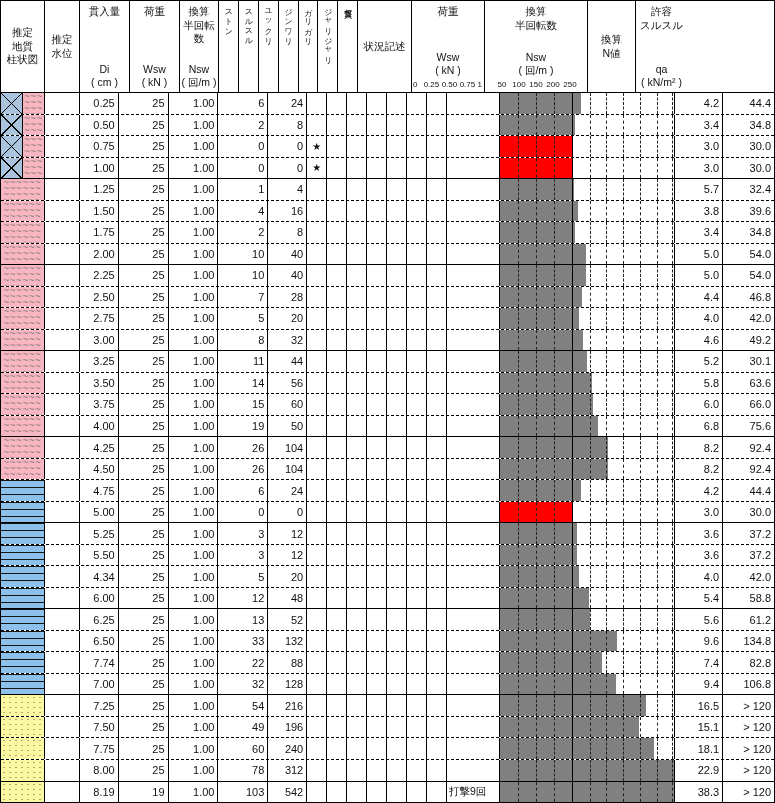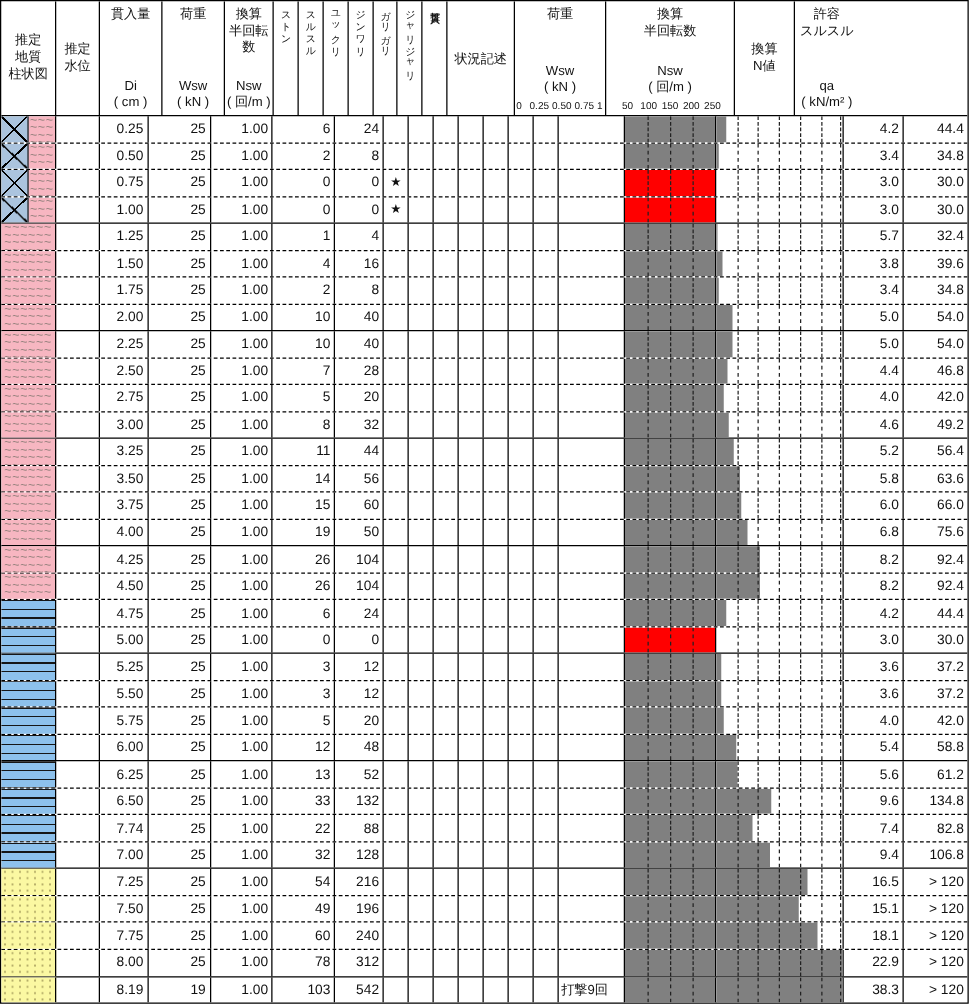--- a/index.html
+++ b/index.html
@@ -632,21 +632,21 @@
         <div class="cell chart w-cn">
           <div class="bar" style="width: 14.6667%; background: rgb(128, 128, 128);"></div>
           <div class="grid" style="left: 16.6667%;"></div>
           <div class="grid" style="left: 33.3333%;"></div>
           <div class="grid" style="left: 50%;"></div>
           <div class="grid" style="left: 66.6667%;"></div>
           <div class="grid" style="left: 83.3333%;"></div>
           <div class="grid" style="left: calc(100% - 2px);"></div>
         </div>
         <div class="cell num w-nv">5.2</div>
-        <div class="cell num w-qa last">56.4</div>
+        <div class="cell num w-qa last">30.1</div>
       </div>
       <div class="row">
         <div class="cell geo w-geo pinkbg">
           <div class="tilde">~~~~~~~~~~~~~~~~~~~~~~~~~~~~~~~~~~~~~~~~~~~~~~~~~~~~~~~~~~~~~~~~~~~~~~~~~~~~~~~~</div>
         </div>
         <div class="cell w-wat"></div>
         <div class="cell num w-d">3.50</div>
         <div class="cell num w-di">25</div>
         <div class="cell num w-wsw">1.00</div>
         <div class="cell num w-na">14</div>
@@ -963,21 +963,21 @@
           <div class="grid" style="left: calc(100% - 2px);"></div>
         </div>
         <div class="cell num w-nv">3.6</div>
         <div class="cell num w-qa last">37.2</div>
       </div>
       <div class="row">
         <div class="cell geo w-geo bluebg">
           <div class=""></div>
         </div>
         <div class="cell w-wat"></div>
-        <div class="cell num w-d">5.75</div>
+        <div class="cell num w-d">4.34</div>
         <div class="cell num w-di">25</div>
         <div class="cell num w-wsw">1.00</div>
         <div class="cell num w-na">5</div>
         <div class="cell num w-nsw">20</div>
         <div class="cell rec w-rec"></div>
         <div class="cell rec w-rec"></div>
         <div class="cell rec w-rec"></div>
         <div class="cell rec w-rec"></div>
         <div class="cell rec w-rec"></div>
         <div class="cell rec w-rec"></div>

